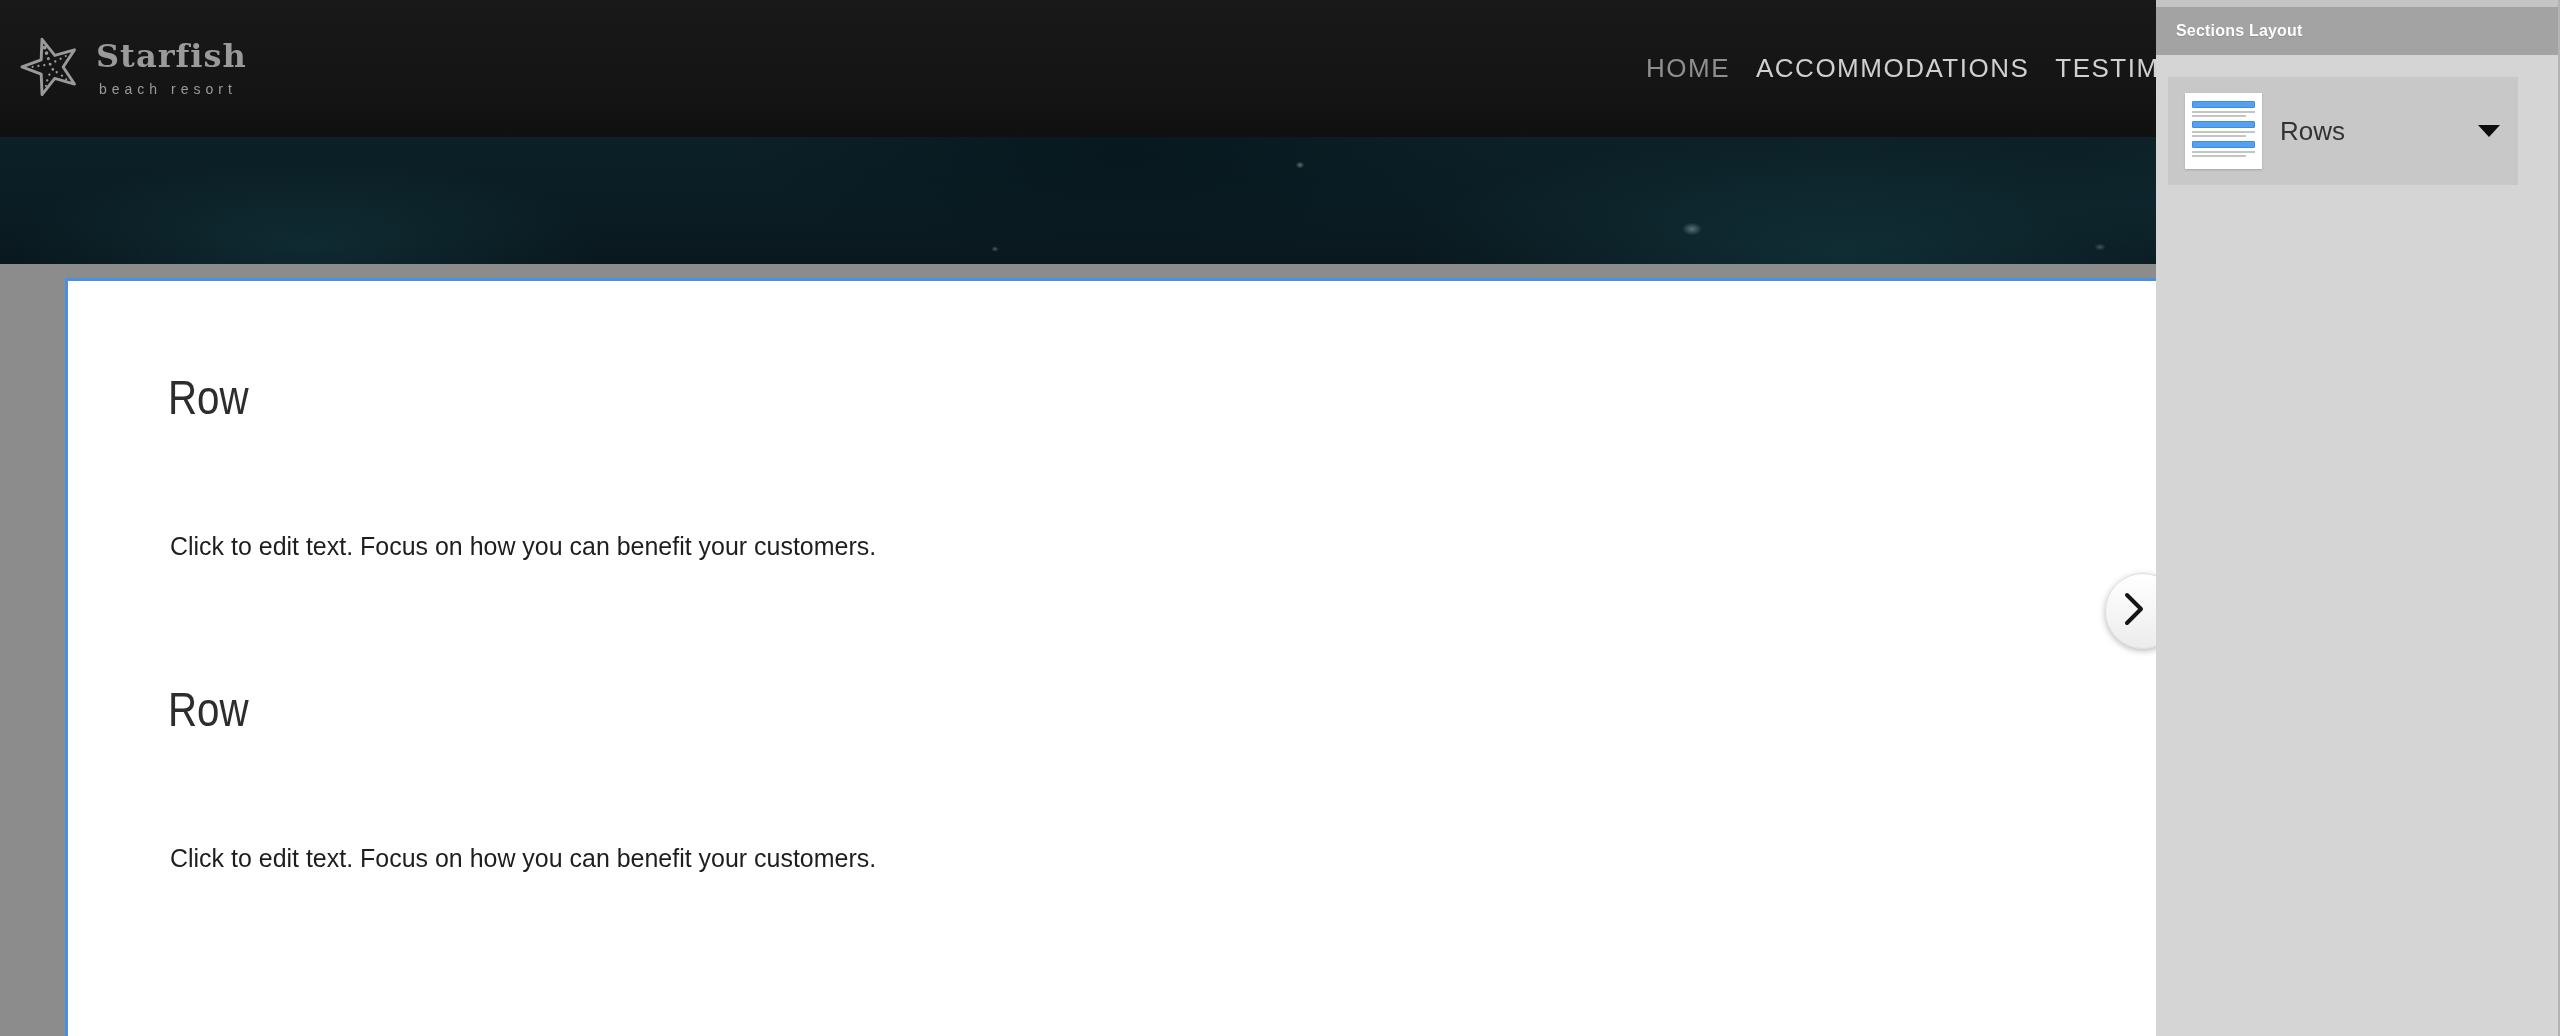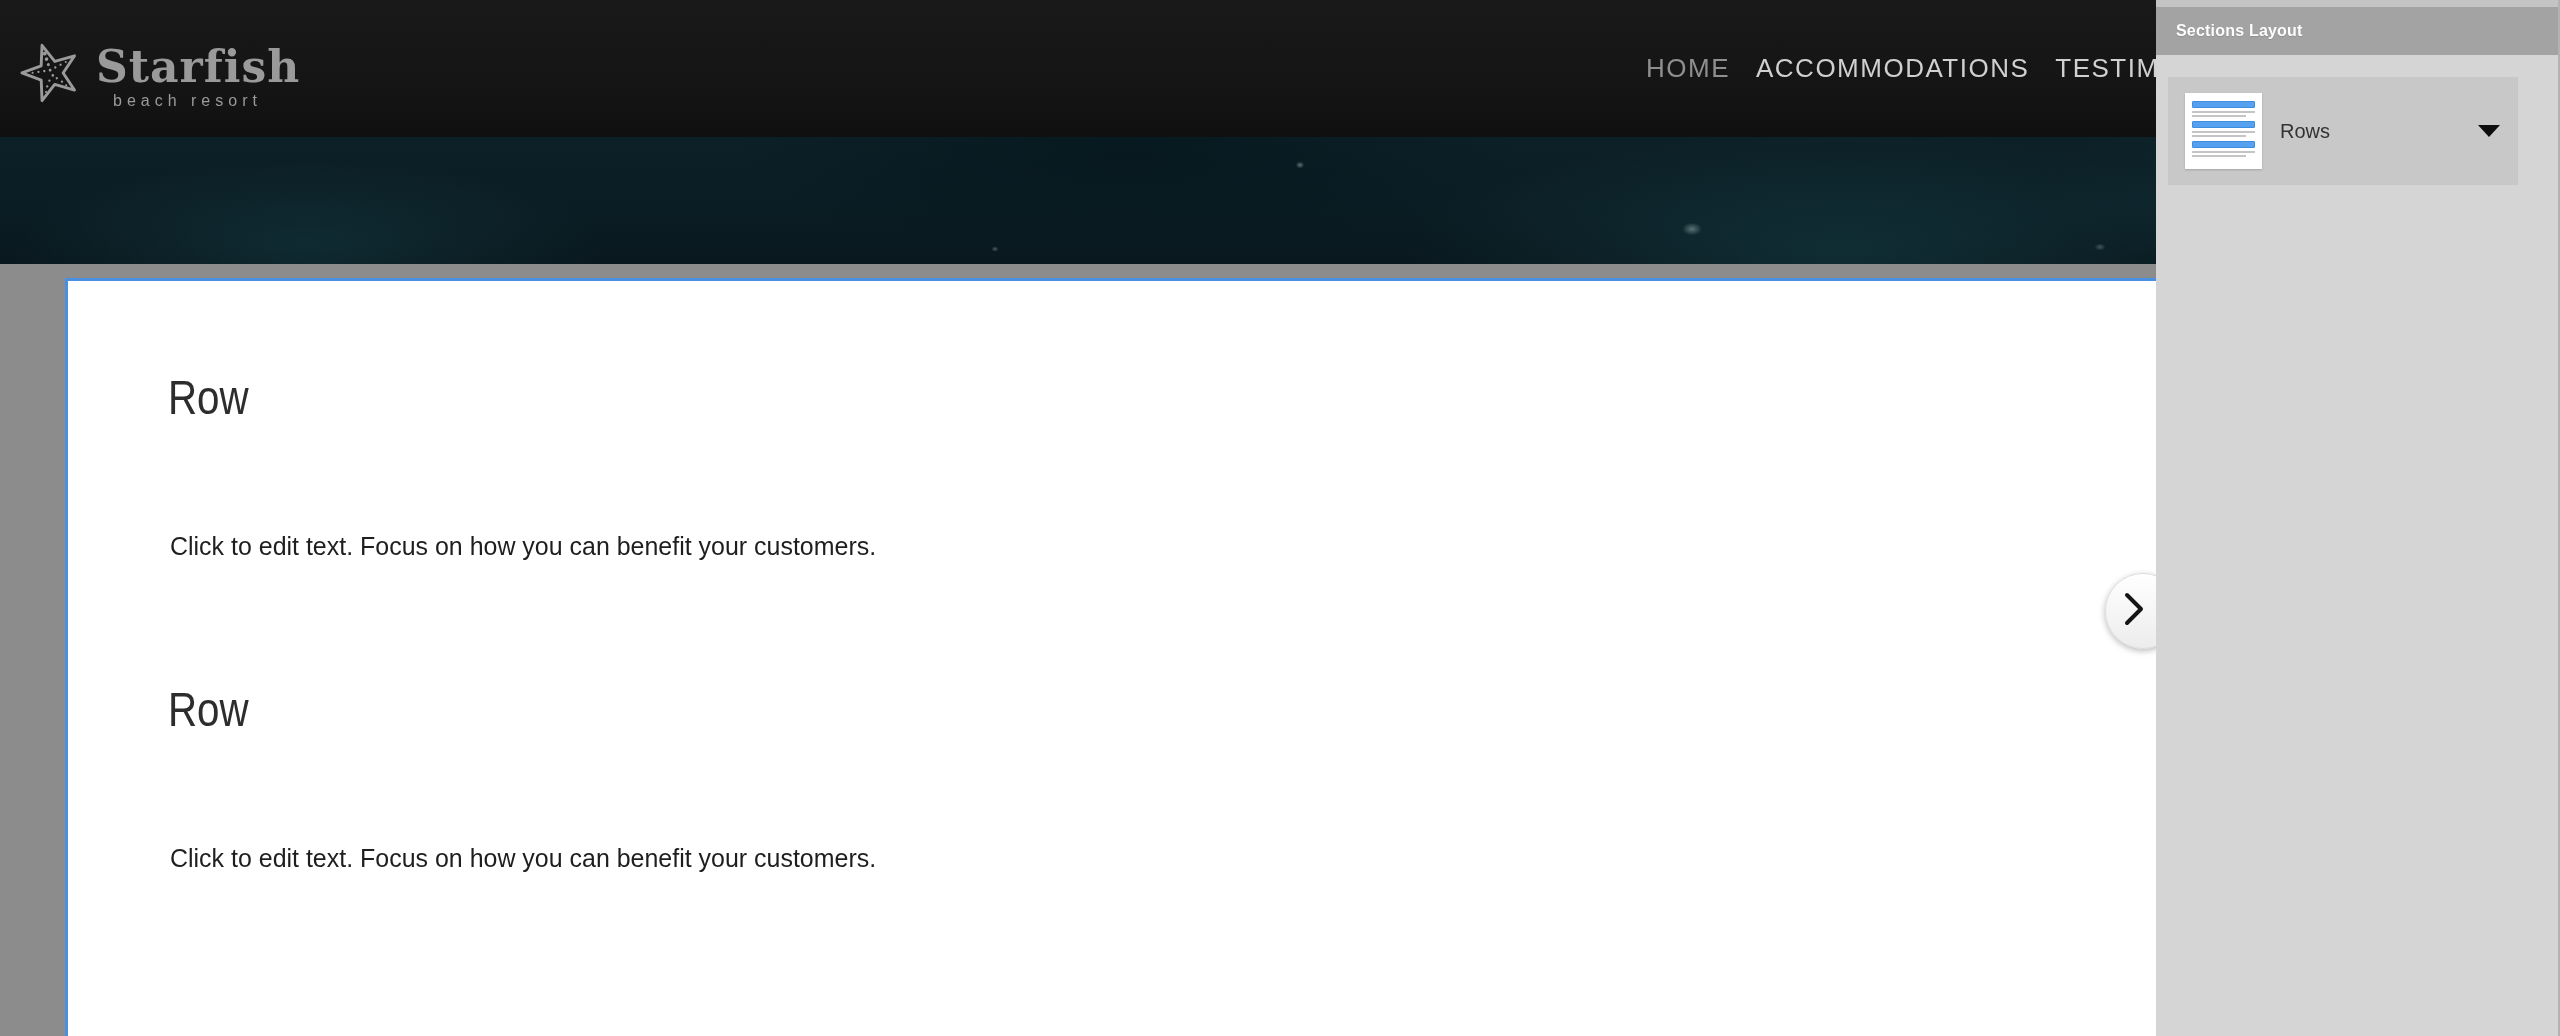--- a/index.html
+++ b/index.html
@@ -12,24 +12,24 @@
   
   .topbar{
     position:absolute;left:0;top:0;width:2560px;height:137px;z-index:1;
     background:linear-gradient(180deg,#191919 0%,#141414 70%,#101010 100%);
   }
   .logo{position:absolute;left:20px;top:32px;display:flex;align-items:center;}
   .logo svg{display:block;}
   .logo-text{margin-left:14px;color:var(--logo-text,#9a9a9a);}
   .logo-title{
     font-family:"DejaVu Serif","Liberation Serif",serif;
-    font-weight:700;font-size:44px;line-height:46px;letter-spacing:1px;margin-top:12px;
+    font-weight:700;font-size:32px;line-height:46px;letter-spacing:1px;
   }
   .logo-tagline{
-    font-size:16px;letter-spacing:5px;margin-top:2px;margin-left:17px;
+    font-size:14px;letter-spacing:5px;margin-top:2px;margin-left:3px;
   }
   .nav{
     position:absolute;left:1646px;top:0;height:137px;z-index:1;
     display:flex;align-items:center;gap:26px;white-space:nowrap;
   }
   .nav-item{
     font-size:26px;letter-spacing:1.5px;color:var(--nav-active,#d0d0d0);
     cursor:pointer;
   }
   .nav-item.dim{color:var(--nav-dim,#8f8f8f);}
@@ -97,21 +97,21 @@
     width:77px;height:76px;margin-left:17px;background:#fff;
     box-shadow:0 1px 2px rgba(0,0,0,.18);
     padding:8px 7px;display:flex;flex-direction:column;
   }
   .thumb .bar{
     height:8px;background:var(--thumbnail-blue,#55a1f0);
     border:1px solid #3f8de0;border-radius:1px;margin-bottom:3px;
   }
   .thumb .line{height:2px;background:#c4c4c4;margin-bottom:2px;}
   .thumb .line.short{width:85%;margin-bottom:4px;}
-  .layout-label{margin-left:18px;font-size:20px;color:#333;}
+  .layout-label{margin-left:18px;font-size:26px;color:#333;}
   .caret{
     margin-left:auto;margin-right:18px;width:0;height:0;
     border-left:11px solid transparent;border-right:11px solid transparent;
     border-top:12px solid #0d0d0d;
   }
 </style>
 </head>
 <body>
 
 <div id="stage">

